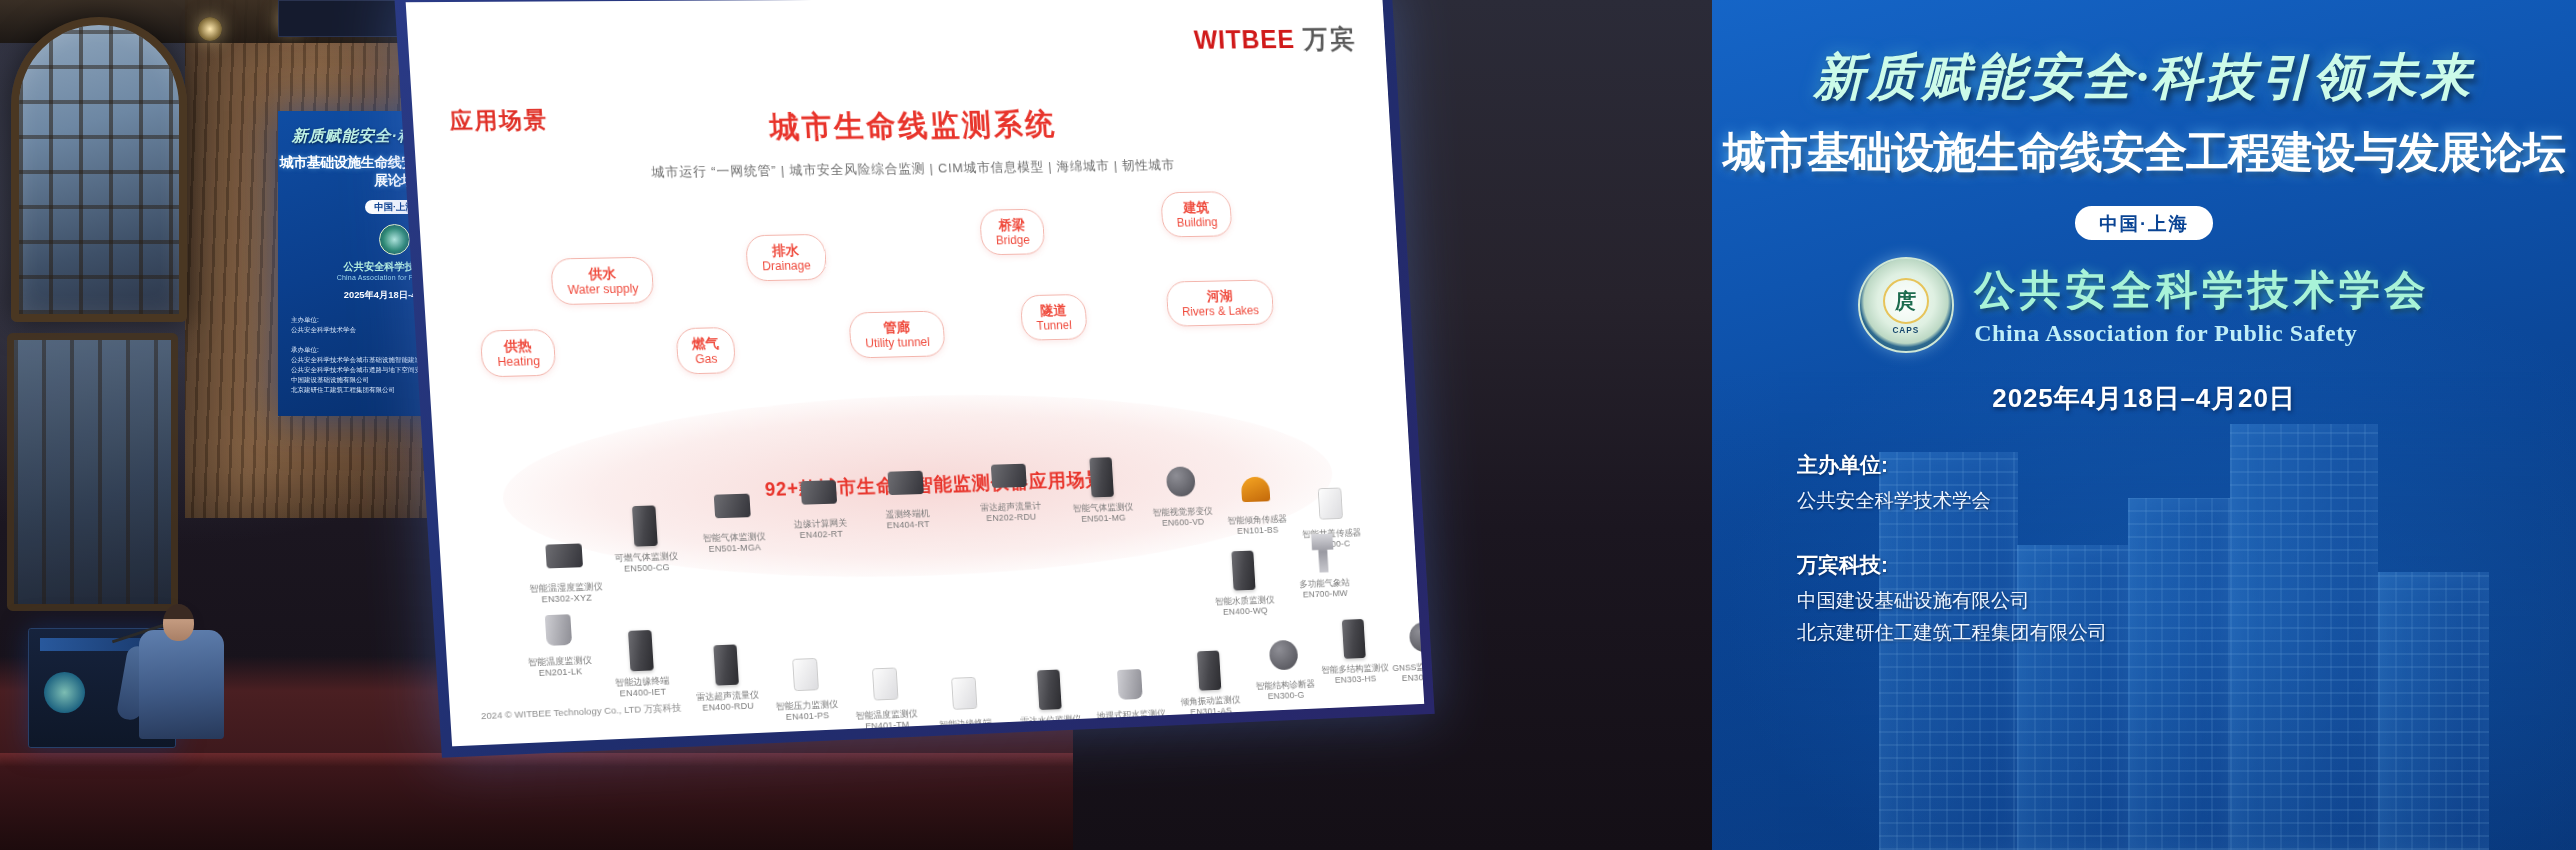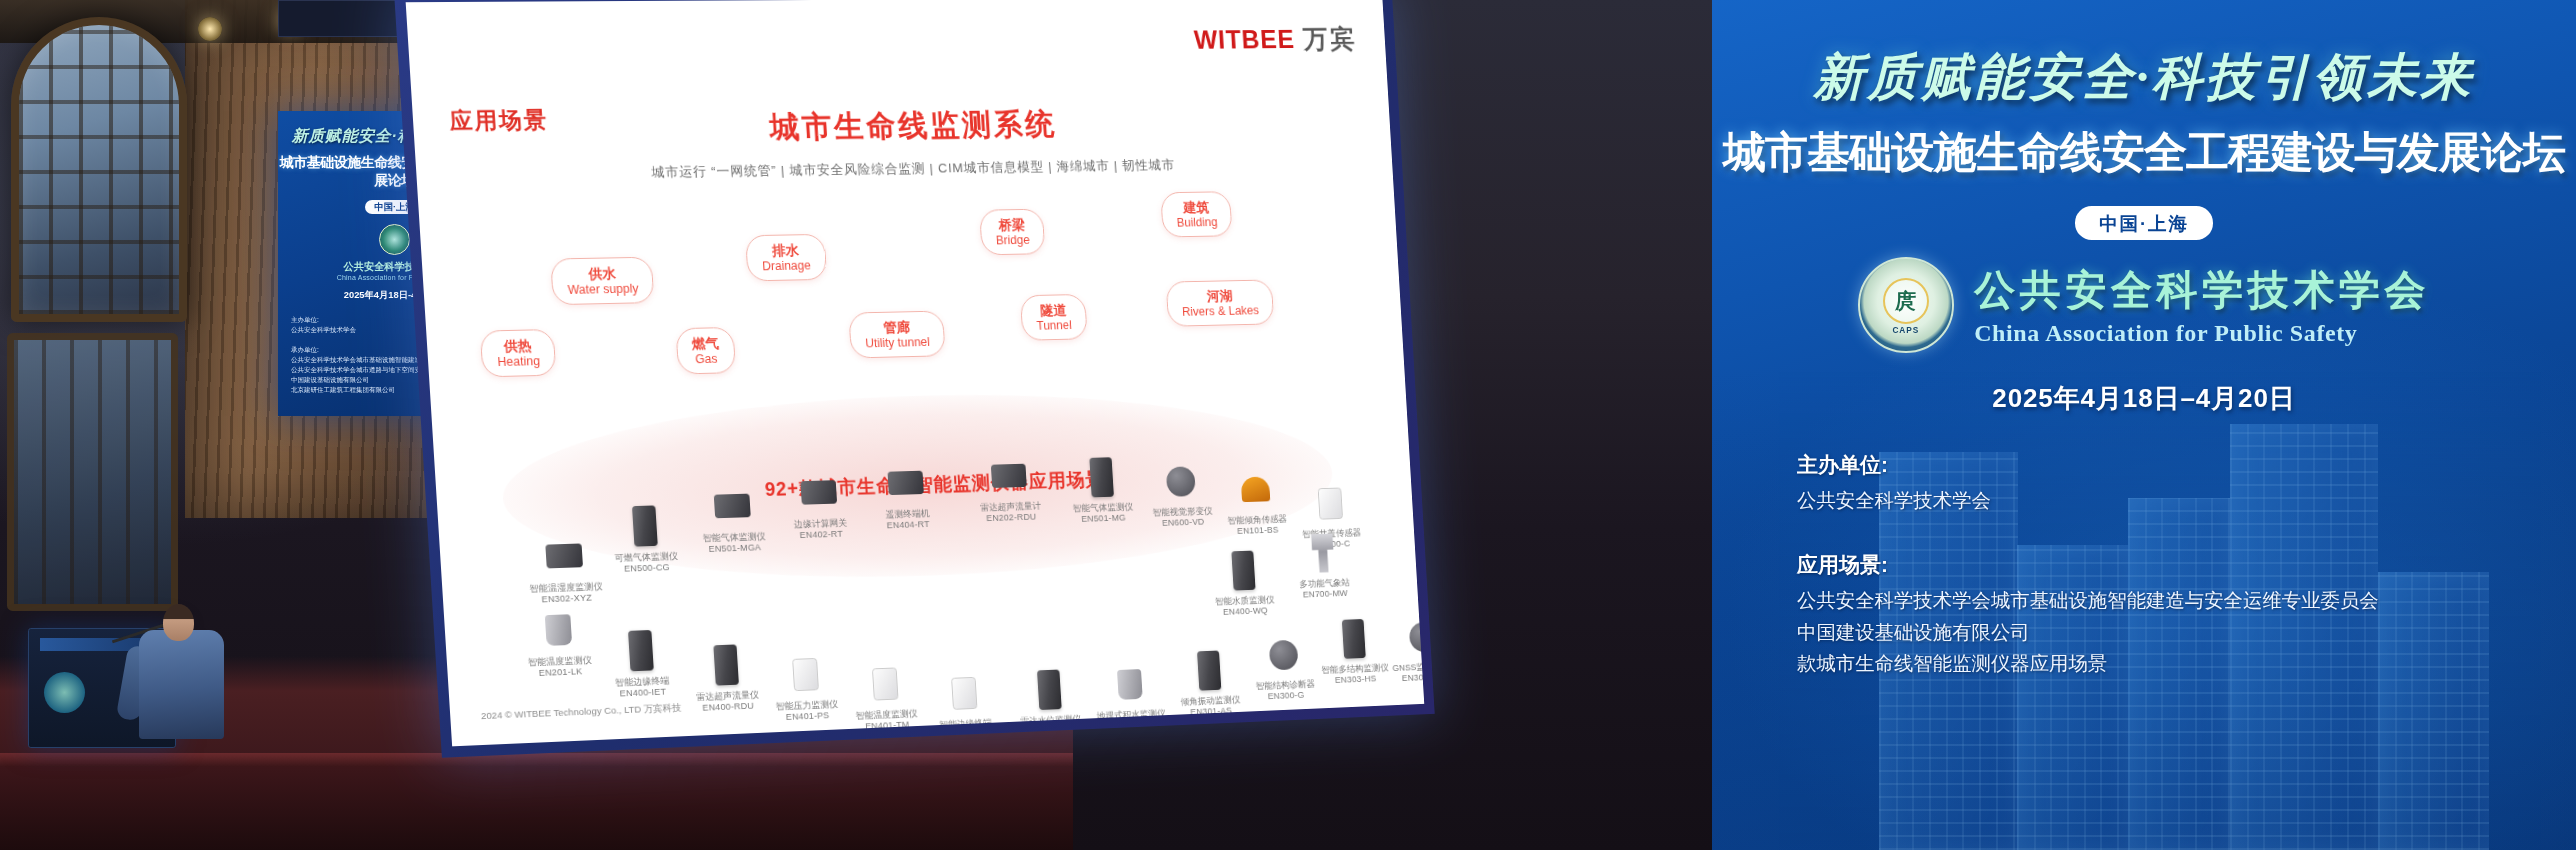--- a/index.html
+++ b/index.html
@@ -628,24 +628,23 @@
     </div>
 
     <div class="led-date">2025年4月18日–4月20日</div>
 
     <div class="org-block">
       <div class="org-head">主办单位:</div>
       <div id="host-items">
           <div class="org-line">公共安全科学技术学会</div>
         </div>
       <div class="org-gap"></div>
-      <div class="org-head">应用场景:</div>
+      <div class="org-head">万宾科技:</div>
       <div id="coorg-items">
-          <div class="org-line">公共安全科学技术学会城市基础设施智能建造与安全运维专业委员会</div>
           <div class="org-line">中国建设基础设施有限公司</div>
-          <div class="org-line">款城市生命线智能监测仪器应用场景</div>
+          <div class="org-line">北京建研住工建筑工程集团有限公司</div>
         </div>
     </div>
   </div>
 
 
 </div>
 
 
 </body></html>

